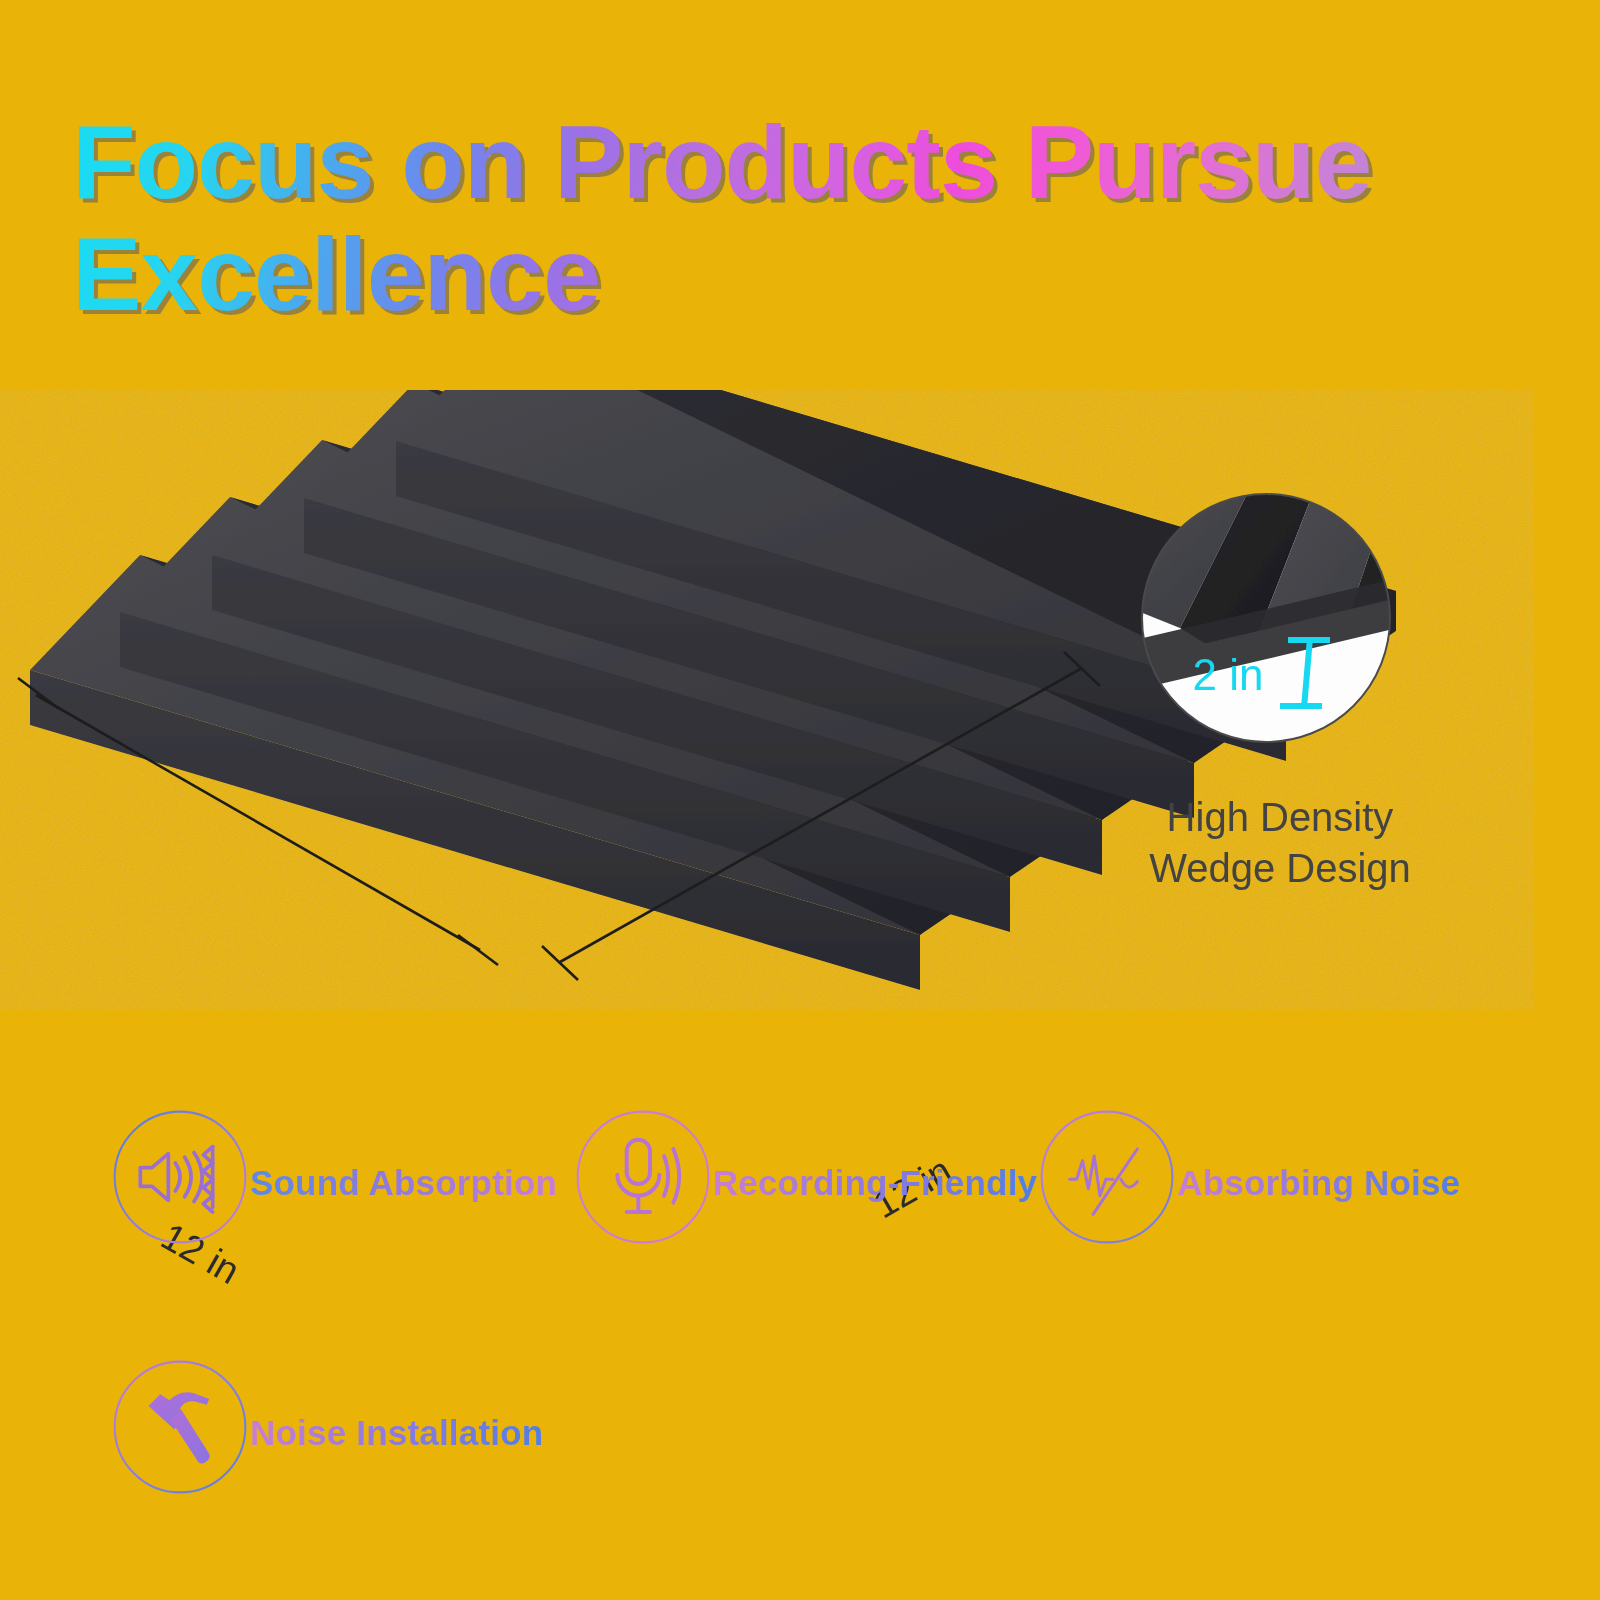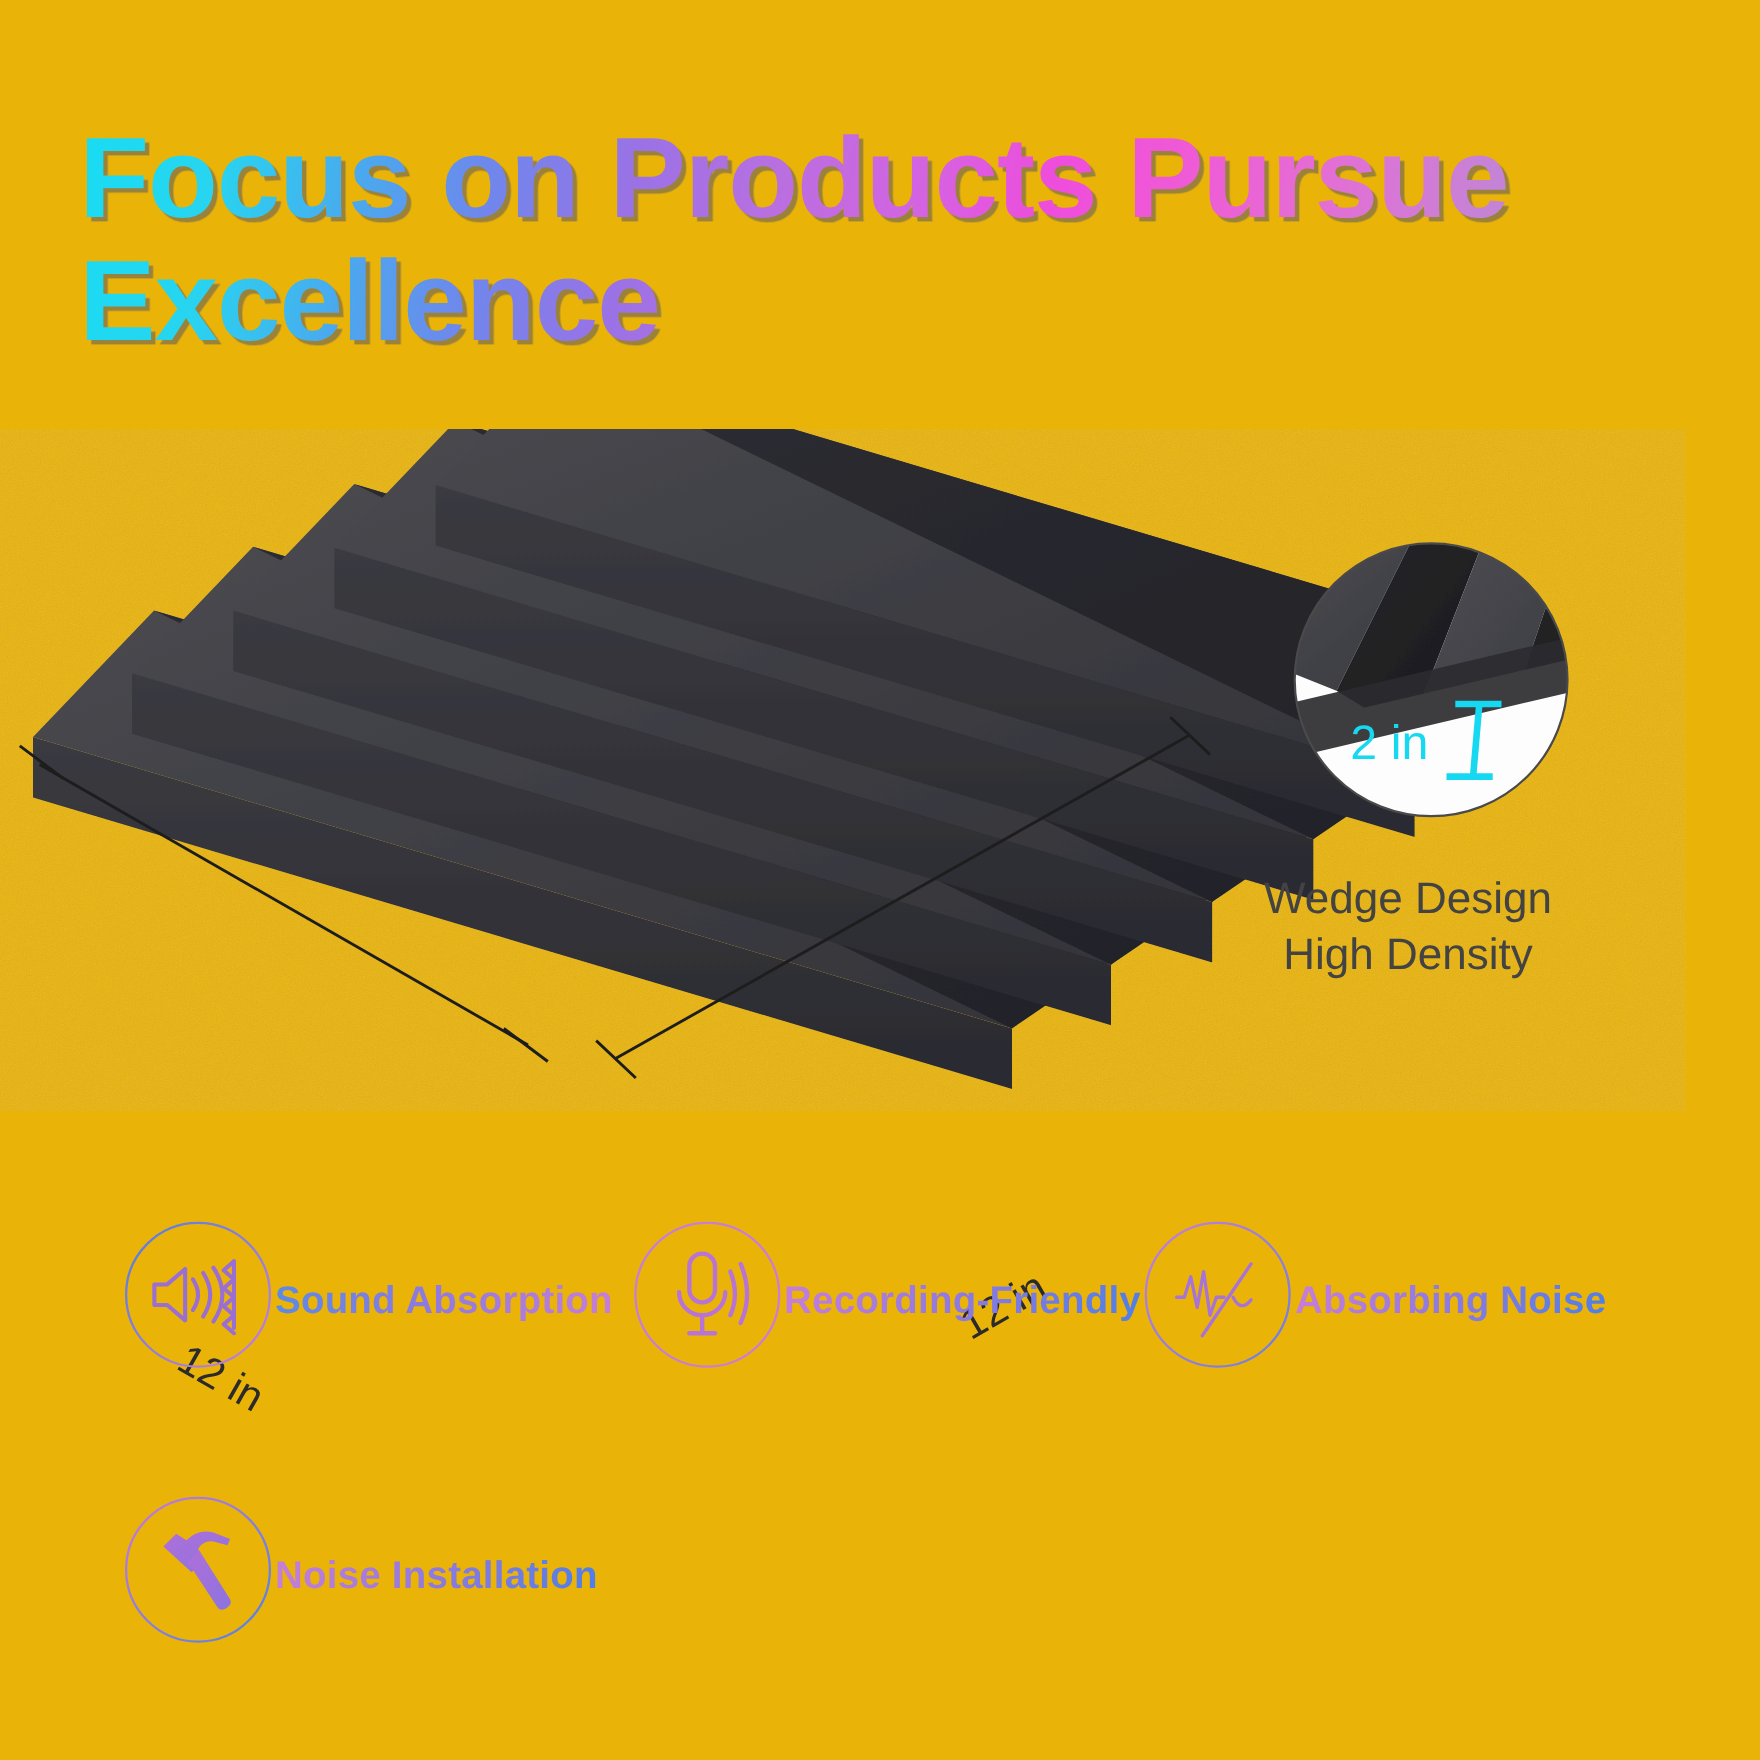--- a/index.html
+++ b/index.html
@@ -40,21 +40,21 @@
     position:absolute;
     font-size:38px;
     color:#2b2b2b;
     font-family:"Liberation Sans", sans-serif;
     white-space:nowrap;
   }
   #dim-left  { left:175px; top:825px; transform:rotate(29.5deg); transform-origin:left top; }
   #dim-right { left:866px; top:800px; transform:rotate(-30deg); transform-origin:left top; }
 
   
-  .inset-wrap { position:absolute; left:1175px; top:468px; width:252px; height:300px; }
+  .inset-wrap { position:absolute; left:1140px; top:468px; width:252px; height:300px; }
   .inset-caption {
     position:absolute; left:1110px; top:792px; width:340px;
     text-align:center; font-size:40px; line-height:1.28; color:#434343;
   }
 
   
   .features {
     position:absolute; left:110px; top:1052px;
     width:1390px; height:500px;
     display:grid;
@@ -192,22 +192,22 @@
       <g stroke="#16d8f0" stroke-width="6" fill="none">
         <line x1="148" y1="172" x2="190" y2="172"></line>
         <line x1="140" y1="238" x2="182" y2="238"></line>
         <line x1="170" y1="170" x2="164" y2="240"></line>
       </g>
       <text x="88" y="222" fill="#16d8f0" font-size="44" font-family="Liberation Sans, sans-serif" text-anchor="middle">2 in</text>
     </svg>
   </div>
 
   <div class="inset-caption">
+    <div>High Density</div>
     <div>Wedge Design</div>
-    <div>High Density</div>
   </div>
 
   <div class="features">
 
     <div class="feature">
       <svg class="feature-icon" viewBox="0 0 120 120">
         <defs>
             <linearGradient id="ic1" x1="0" y1="0" x2="1" y2="1">
           <stop offset="0%" stop-color="#4f7fe0"></stop>
               <stop offset="100%" stop-color="#cc7fd8"></stop>

